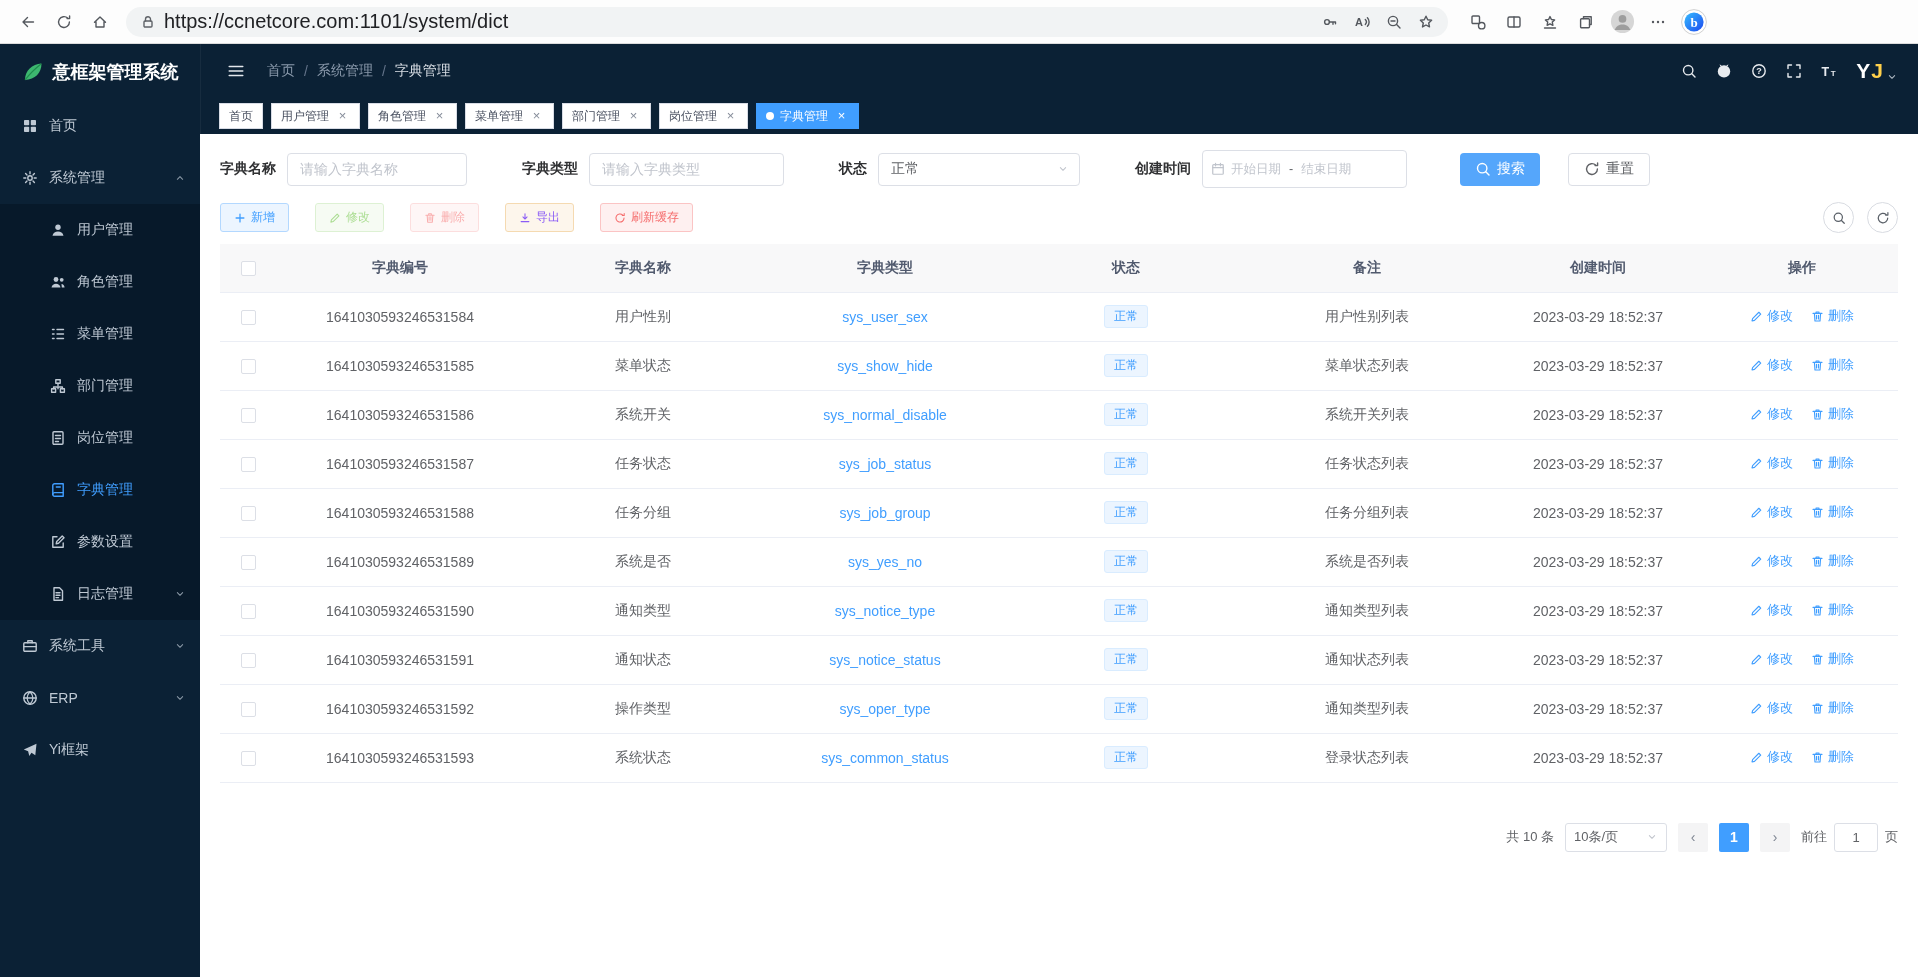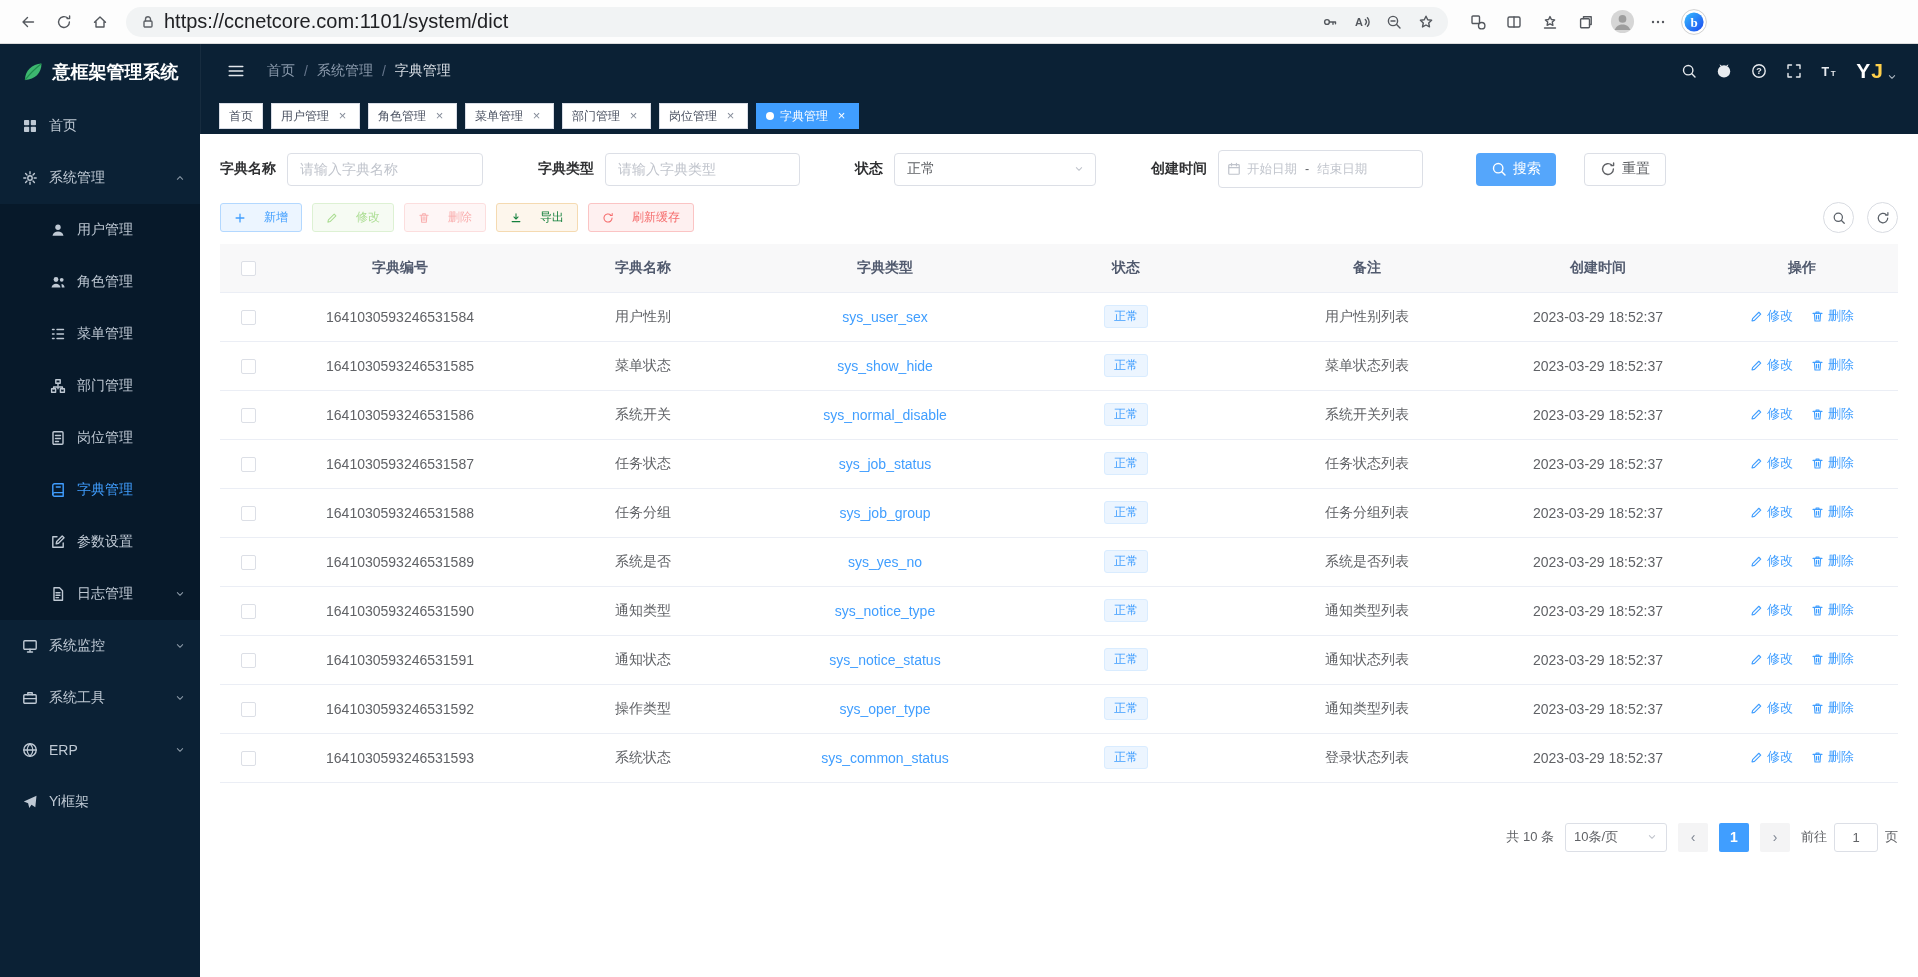--- a/index.html
+++ b/index.html
@@ -51,39 +51,39 @@
   .tag .dot{width:8px;height:8px;border-radius:50%;background:#fff;display:inline-block}
 
   .content{flex:1;background:#fff;padding:16px 20px;overflow:hidden}
 
   
   .filters{display:flex;align-items:center;font-size:14px;margin-bottom:14px;white-space:nowrap}
   .f-label{font-weight:bold;color:#303133;margin-right:11px}
   .ml{margin-left:55px}
   .f-input{height:33px;border:1px solid #dcdfe6;border-radius:4px;padding:0 12px;font-size:14px;color:#606266}
   .f-input::placeholder{color:#c0c4cc}
-  .w195{width:196px}
+  .w195{width:180px}
   .w238{width:195px}
   .f-select{width:202px;height:33px;border:1px solid #dcdfe6;border-radius:4px;display:inline-flex;align-items:center;justify-content:space-between;padding:0 10px 0 12px;color:#606266;cursor:pointer}
   .sel-caret{color:#c0c4cc}
   .f-date{width:205px;height:33px;border:1px solid #dcdfe6;border-radius:4px;display:inline-flex;align-items:center;gap:6px;padding:18px 8px;font-size:12.5px;color:#606266;cursor:text}
   .f-date .icon{color:#c0c4cc}
   .placeholder{color:#c0c4cc}
   .date-sep{color:#606266;padding:0 2px}
   .btn-search{height:33px;margin-left:53px;background:#55a6fb;color:#fff;border-radius:4px;padding:0 15px;display:inline-flex;align-items:center;gap:6px;font-size:14px}
   .btn-reset{height:33px;margin-left:28px;background:#fff;border:1px solid #dcdfe6;color:#606266;border-radius:4px;padding:0 15px;display:inline-flex;align-items:center;gap:6px;font-size:14px}
 
   
   .toolbar{display:flex;align-items:center;margin-bottom:11px}
-  .tb-btn{height:29px;padding:0 13px;border-radius:3px;font-size:12px;display:inline-flex;align-items:center;gap:18px;margin-right:10px;border:1px solid transparent}
+  .tb-btn{height:29px;padding:0 13px;border-radius:3px;font-size:12px;display:inline-flex;align-items:center;gap:5px;margin-right:26px;border:1px solid transparent}
   .tb-btn svg{width:12px;height:12px}
   .kind-primary{background:#ecf5ff;border-color:#b3d8ff;color:#409eff}
   .kind-success{background:#f0f9eb;border-color:#c2e7b0;color:#67c23a}
   .kind-danger{background:#fef0f0;border-color:#fbc4c4;color:#f56c6c}
-  .kind-warning{background:#fdf6ec;border-color:#f5dab1;color:#15803d}
+  .kind-warning{background:#fdf6ec;border-color:#f5dab1;color:#8b5cf6}
   .tb-btn.disabled{opacity:.55;cursor:not-allowed}
   .toolbar-right{margin-left:auto;display:flex;gap:13px}
   .circle-btn{width:31px;height:31px;border:1px solid #d9dce2;border-radius:50%;display:inline-flex;align-items:center;justify-content:center;color:#5a6068;background:#fff}
   .circle-btn svg{width:14px;height:14px}
 
   
   table{width:100%;border-collapse:collapse;font-size:14px;color:#606266;table-layout:fixed}
   thead th{background:#f8f8f9;color:#515a6e;font-weight:bold;height:48px;border-bottom:1px solid #ebeef5;text-align:center;white-space:nowrap}
   tbody td{height:49px;border-bottom:1px solid #ebeef5;text-align:center;white-space:nowrap;overflow:hidden;text-overflow:ellipsis}
   .cb{width:15px;height:15px;border:1px solid #dcdfe6;border-radius:2px;display:inline-block;background:#fff;vertical-align:middle;cursor:pointer}
@@ -343,34 +343,20 @@
           <span class="mi-label">参数设置</span>
         </div>
         <div class="menu-item sub">
           <span class="icon ">
             <svg width="16" height="16" viewBox="0 0 16 16" fill="none" stroke="currentColor" stroke-width="1.4" stroke-linecap="round" stroke-linejoin="round">
               <path d="M4 1.8h5.5l3 3v9.4H4z"></path>
               <path d="M6 6.8h4M6 9.2h4M6 11.6h2.5"></path>
             </svg>
           </span>
           <span class="mi-label">日志管理</span>
-          <span class="icon arrow">
-            <svg width="12" height="12" viewBox="0 0 16 16" fill="none" stroke="currentColor" stroke-width="1.4" stroke-linecap="round" stroke-linejoin="round">
-              <path d="M4.5 6.2 8 9.7l3.5-3.5"></path>
-            </svg>
-          </span>
-        </div>
-        <div class="menu-item">
-          <span class="icon ">
-            <svg width="16" height="16" viewBox="0 0 16 16" fill="none" stroke="currentColor" stroke-width="1.4" stroke-linecap="round" stroke-linejoin="round">
-              <rect x="1.8" y="2.8" width="12.4" height="8.4" rx="1"></rect>
-              <path d="M5.5 14h5M8 11.2V14"></path>
-            </svg>
-          </span>
-          <span class="mi-label">系统监控</span>
           <span class="icon arrow">
             <svg width="12" height="12" viewBox="0 0 16 16" fill="none" stroke="currentColor" stroke-width="1.4" stroke-linecap="round" stroke-linejoin="round">
               <path d="M4.5 6.2 8 9.7l3.5-3.5"></path>
             </svg>
           </span>
         </div>
         <div class="menu-item">
           <span class="icon ">
             <svg width="16" height="16" viewBox="0 0 16 16" fill="none" stroke="currentColor" stroke-width="1.4" stroke-linecap="round" stroke-linejoin="round">
               <rect x="1.8" y="4.8" width="12.4" height="8.4" rx="1"></rect>

